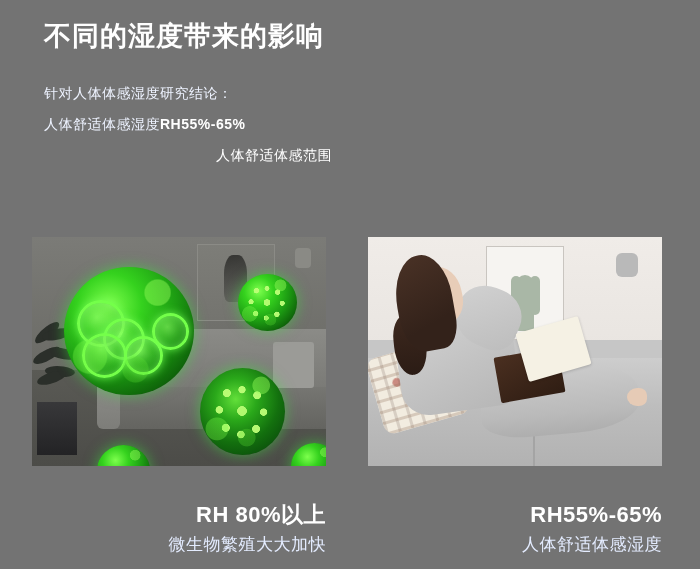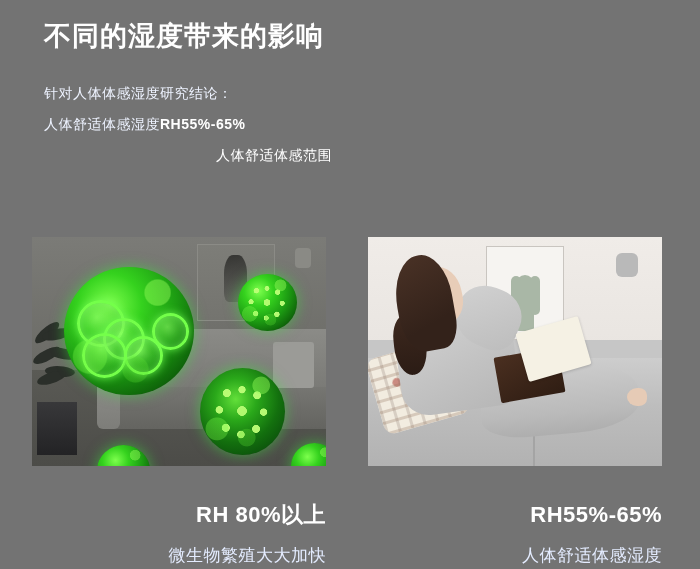--- a/index.html
+++ b/index.html
@@ -360,21 +360,21 @@
   .caption.right { left: 368px; }
   .caption-title {
     font-size: 22px;
     font-weight: bold;
     color: #ffffff;
     letter-spacing: 0.5px;
     line-height: 28px;
     white-space: nowrap;
   }
   .caption-sub {
-    margin-top: 15px;
+    margin-top: 4px;
     font-size: 17px;
     color: #e4ecff;
     letter-spacing: 0.5px;
     line-height: 24px;
     white-space: nowrap;
   }
 </style>
 </head>
 <body>
 

